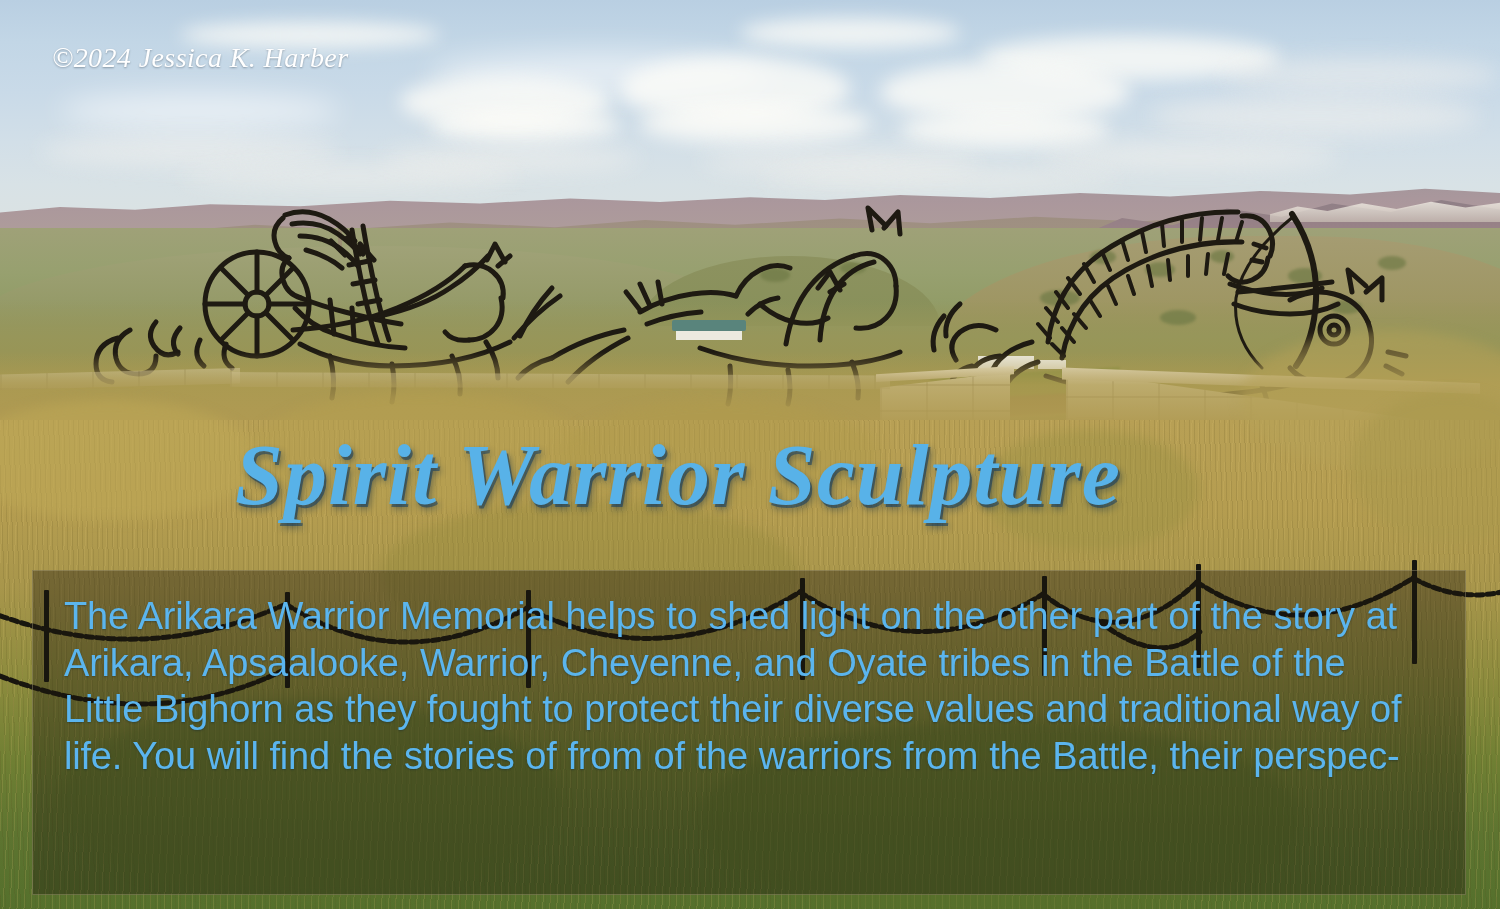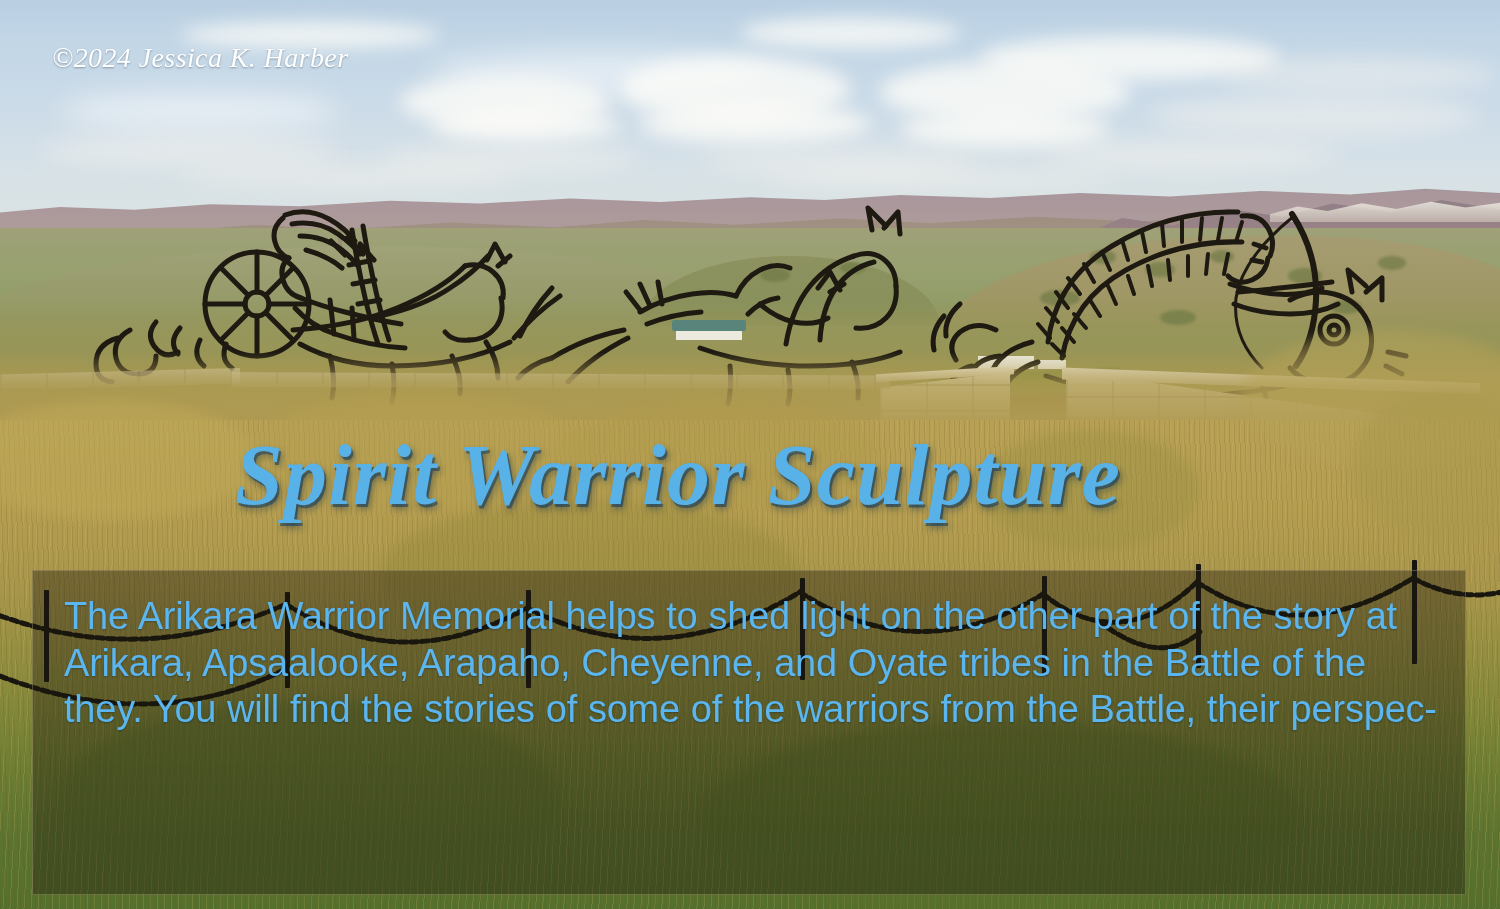--- a/index.html
+++ b/index.html
@@ -496,17 +496,18 @@
     </g>
   </svg>
 
   <div class="credit">©2024 Jessica K. Harber</div>
 
   <div class="title">Spirit Warrior Sculpture</div>
 
   <div class="caption-panel"></div>
   <div class="caption-text">
     <p>The Arikara Warrior Memorial helps to shed light on the other part of the story at</p>
-    <p>Arikara, Apsaalooke, Arapaho, Cheyenne, and Oyate tribes in the Battle of the</p>
-    <p>they. You will find the stories of some of the warriors from the Battle, their perspec-</p>
+    <p>Arikara, Apsaalooke, Warrior, Cheyenne, and Oyate tribes in the Battle of the</p>
+    <p>Little Bighorn as they fought to protect their diverse values and traditional way of</p>
+    <p>life. You will find the stories of from of the warriors from the Battle, their perspec-</p>
   </div>
 
 </div>
 
 </body></html>

